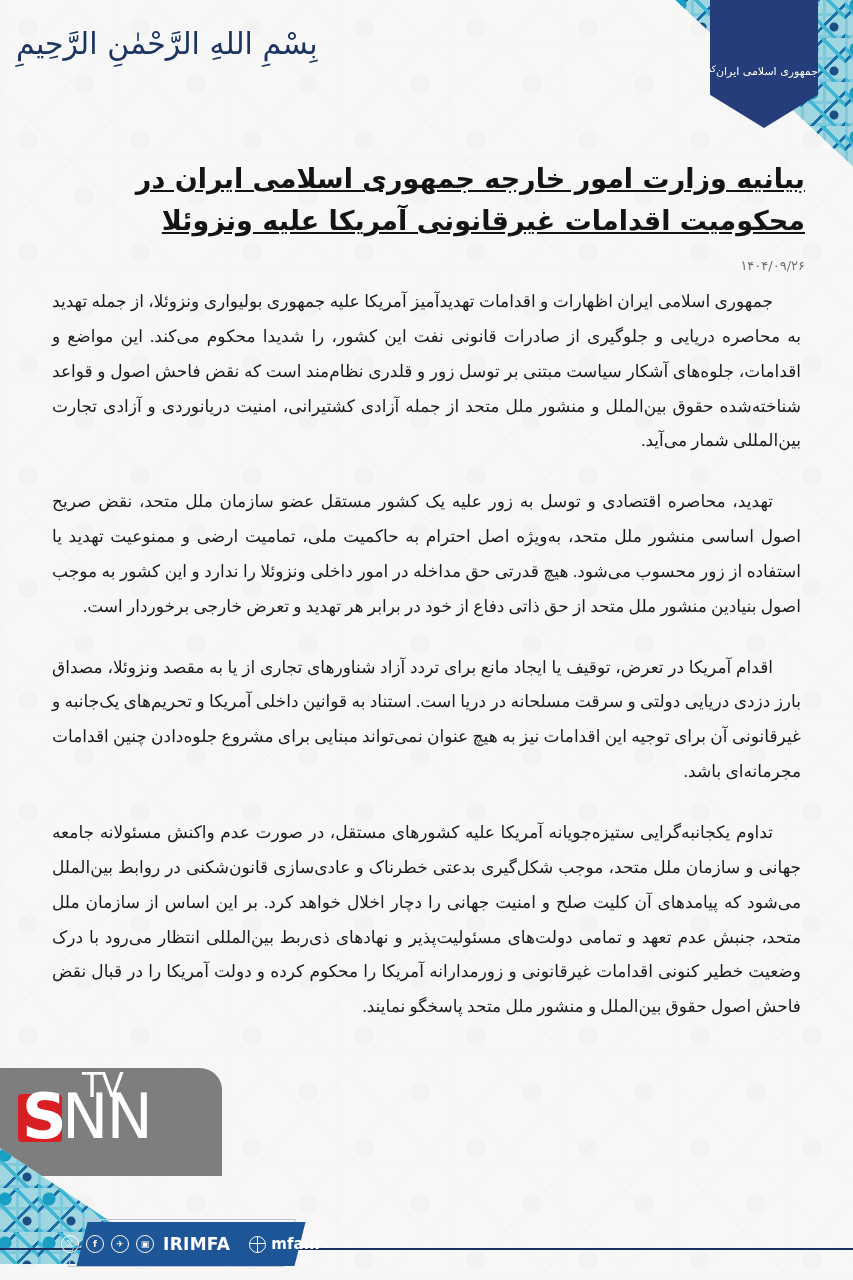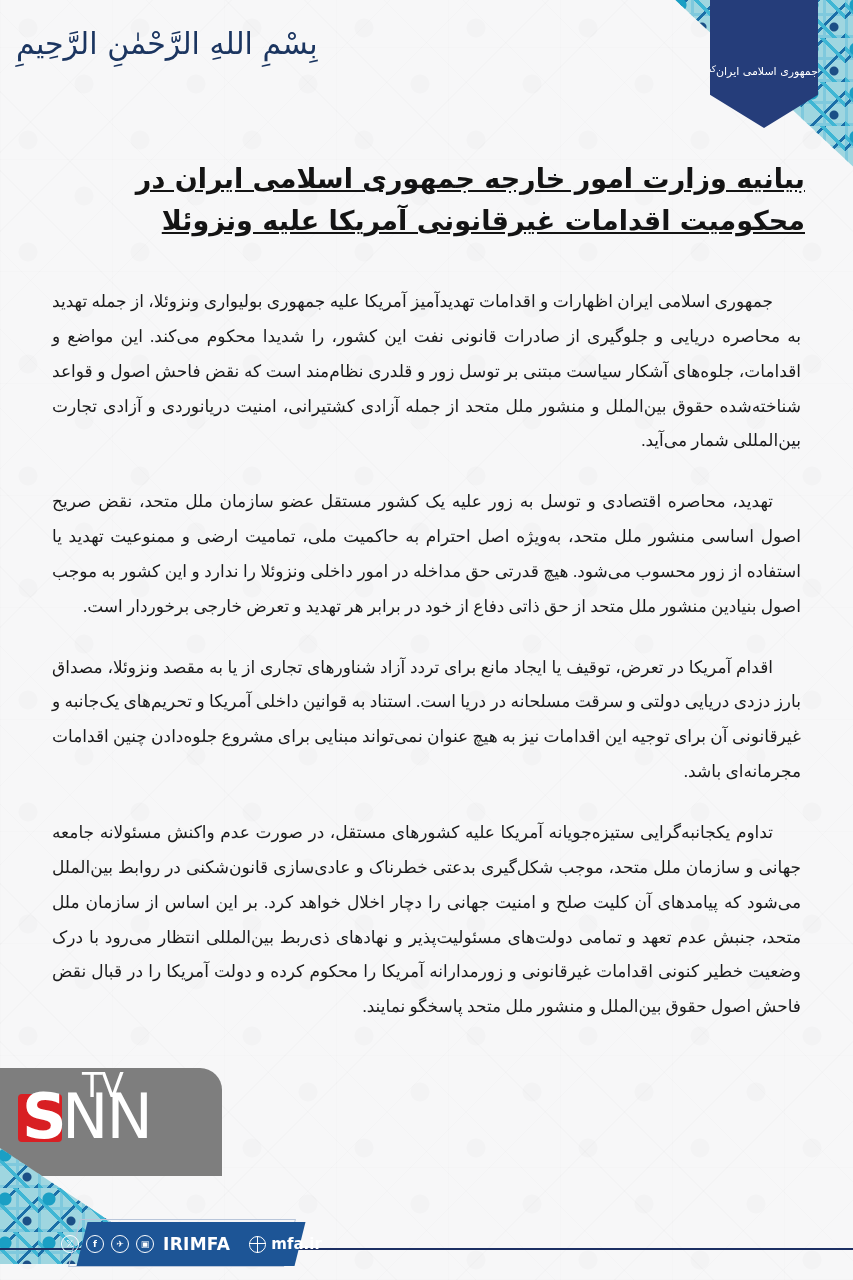--- a/index.html
+++ b/index.html
@@ -341,20 +341,21 @@
       <div class="crest-line1">جمهوری اسلامی ایران</div>
       <div class="crest-rule"></div>
       <div class="crest-line2">کشور امور خارجه</div>
     </div>
 
     <div class="bismillah">بِسْمِ اللهِ الرَّحْمٰنِ الرَّحِيمِ</div>
   </div>
 
   <div class="title-block">
     <h1 class="doc-title">بیانیه وزارت امور خارجه جمهوری اسلامی ایران در محکومیت اقدامات غیرقانونی آمریکا علیه ونزوئلا</h1>
+    <div class="doc-date">۱۴۰۴/۰۹/۲۶</div>
   </div>
 
   <div class="body-block">
     <p class="para">جمهوری اسلامی ایران اظهارات و اقدامات تهدیدآمیز آمریکا علیه جمهوری بولیواری ونزوئلا، از جمله تهدید به محاصره دریایی و جلوگیری از صادرات قانونی نفت این کشور، را شدیدا محکوم می‌کند. این مواضع و اقدامات، جلوه‌های آشکار سیاست مبتنی بر توسل زور و قلدری نظام‌مند است که نقض فاحش اصول و قواعد شناخته‌شده حقوق بین‌الملل و منشور ملل متحد از جمله آزادی کشتیرانی، امنیت دریانوردی و آزادی تجارت بین‌المللی شمار می‌آید.</p>
     <p class="para">تهدید، محاصره اقتصادی و توسل به زور علیه یک کشور مستقل عضو سازمان ملل متحد، نقض صریح اصول اساسی منشور ملل متحد، به‌ویژه اصل احترام به حاکمیت ملی، تمامیت ارضی و ممنوعیت تهدید یا استفاده از زور محسوب می‌شود. هیچ قدرتی حق مداخله در امور داخلی ونزوئلا را ندارد و این کشور به موجب اصول بنیادین منشور ملل متحد از حق ذاتی دفاع از خود در برابر هر تهدید و تعرض خارجی برخوردار است.</p>
     <p class="para">اقدام آمریکا در تعرض، توقیف یا ایجاد مانع برای تردد آزاد شناورهای تجاری از یا به مقصد ونزوئلا، مصداق بارز دزدی دریایی دولتی و سرقت مسلحانه در دریا است. استناد به قوانین داخلی آمریکا و تحریم‌های یک‌جانبه و غیرقانونی آن برای توجیه این اقدامات نیز به هیچ عنوان نمی‌تواند مبنایی برای مشروع جلوه‌دادن چنین اقدامات مجرمانه‌ای باشد.</p>
     <p class="para">تداوم یکجانبه‌گرایی ستیزه‌جویانه آمریکا علیه کشورهای مستقل، در صورت عدم واکنش مسئولانه جامعه جهانی و سازمان ملل متحد، موجب شکل‌گیری بدعتی خطرناک و عادی‌سازی قانون‌شکنی در روابط بین‌الملل می‌شود که پیامدهای آن کلیت صلح و امنیت جهانی را دچار اخلال خواهد کرد. بر این اساس از سازمان ملل متحد، جنبش عدم تعهد و تمامی دولت‌های مسئولیت‌پذیر و نهادهای ذی‌ربط بین‌المللی انتظار می‌رود با درک وضعیت خطیر کنونی اقدامات غیرقانونی و زورمدارانه آمریکا را محکوم کرده و دولت آمریکا را در قبال نقض فاحش اصول حقوق بین‌الملل و منشور ملل متحد پاسخگو نمایند.</p>
   </div>
 
   <div class="snn-logo">

